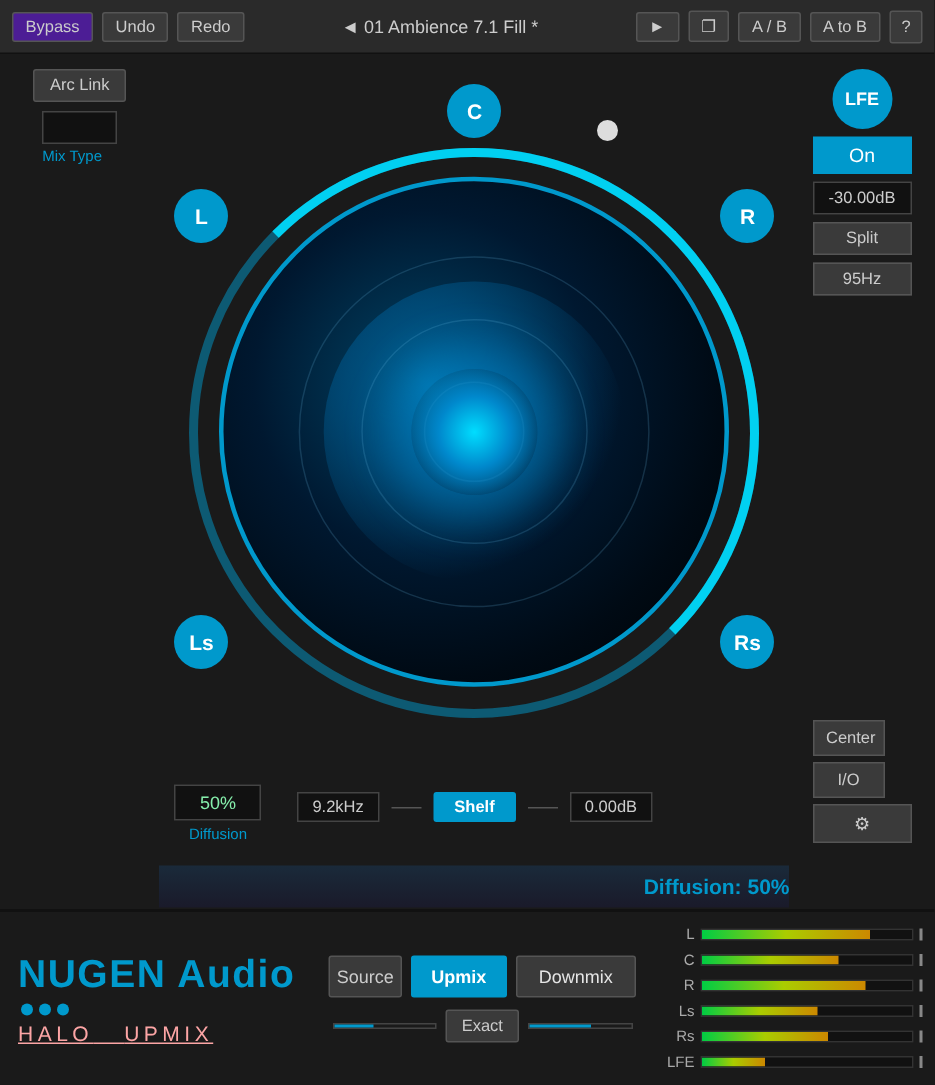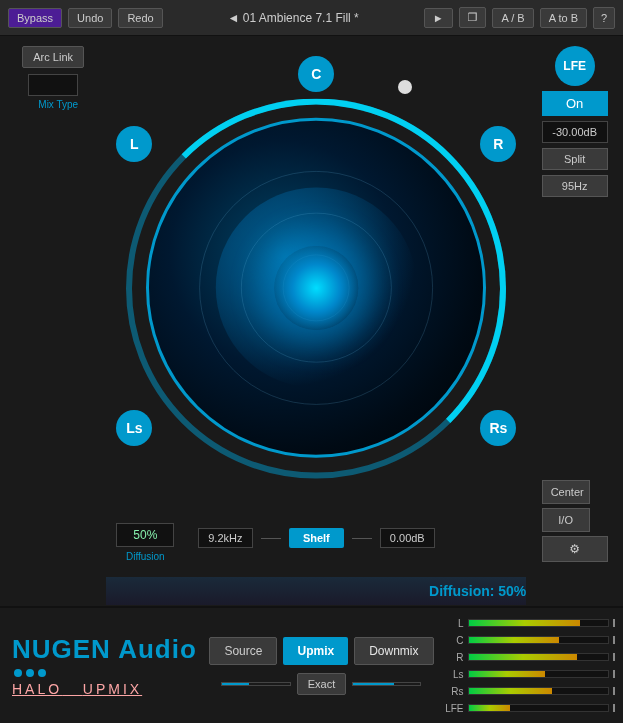--- a/index.html
+++ b/index.html
@@ -73,21 +73,21 @@
       border: 1px solid #555;
       color: #ccc;
       padding: 4px 10px;
       font-size: 11px;
       cursor: pointer;
       border-radius: 2px;
     }
     .mix-type-box {
       display: flex;
       flex-direction: column;
-      align-items: flex-end;
+      align-items: flex-start;
       gap: 3px;
     }
     .mix-type-value {
       background: #111;
       border: 1px solid #444;
       color: #fff;
       width: 50px;
       text-align: center;
       font-size: 12px;
       padding: 3px 4px;
@@ -442,21 +442,21 @@
       gap: 8px;
     }
     .bottom-btns {
       display: flex;
       gap: 6px;
     }
     .source-btn {
       background: #3a3a3a;
       border: 1px solid #555;
       color: #ccc;
-      padding: 6px 14px;
+      padding: 6px 4px;
       font-size: 12px;
       cursor: pointer;
       border-radius: 2px;
     }
     .upmix-btn {
       background: #09c;
       border: none;
       color: #fff;
       padding: 6px 14px;
       font-size: 12px;

